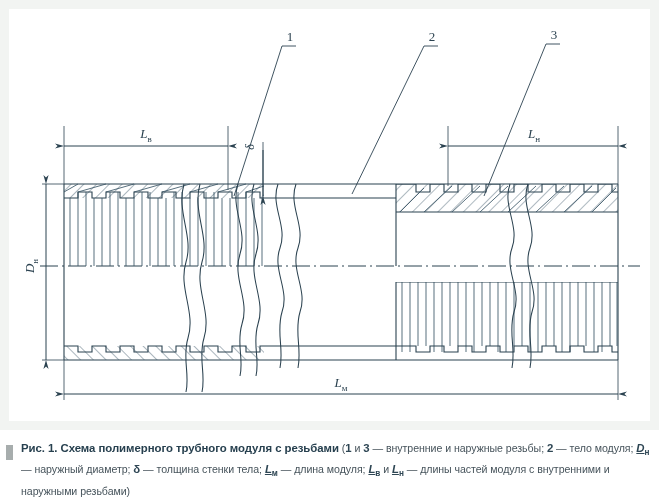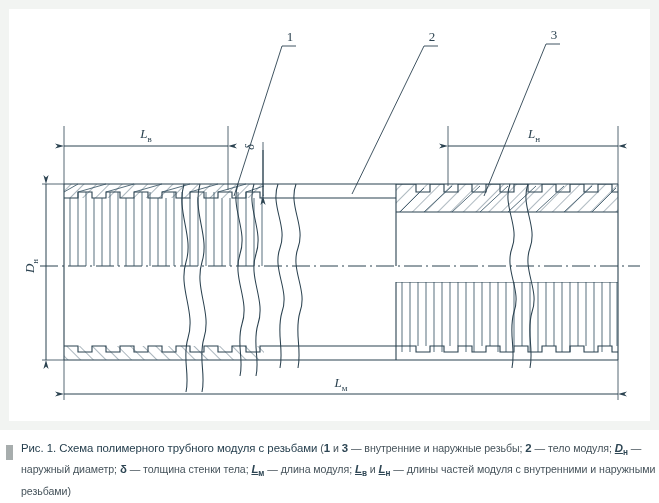--- a/index.html
+++ b/index.html
@@ -57,21 +57,21 @@
     position: absolute;
     left: 21px;
     top: 8px;
     width: 636px;
     font-size: 11.4px;
     line-height: 17px;
     color: #2e4654;
     letter-spacing: -0.05px;
   }
   #caption-text .lead {
-    font-weight: normal;
+    font-weight: bold;
     color: #27404f;
   }
   #caption-text .rest {
     font-weight: normal;
     color: #46535b;
     font-size: 10.6px;
   }
   #caption-text b.num { font-weight: bold; }
   #caption-text i.sym { font-style: italic; font-weight: bold; text-decoration: underline; }
   #caption-text i.sym sub { font-style: normal; font-size: 0.72em; font-weight: bold; }

